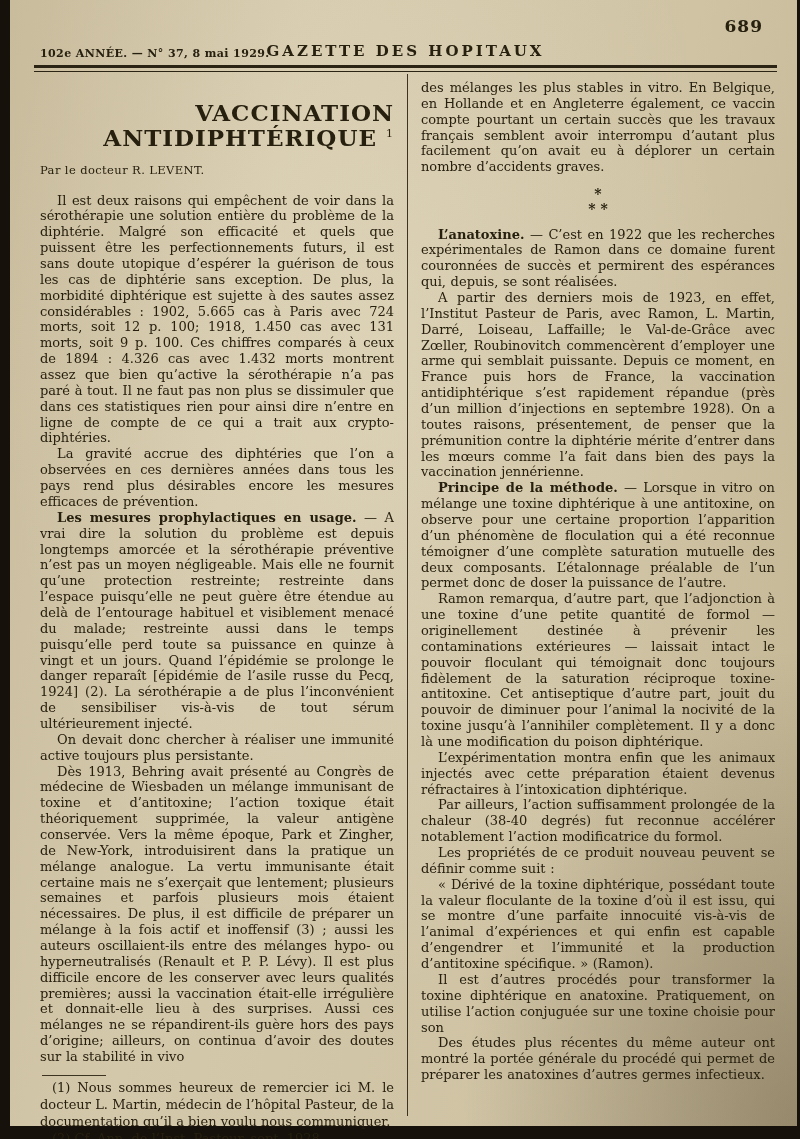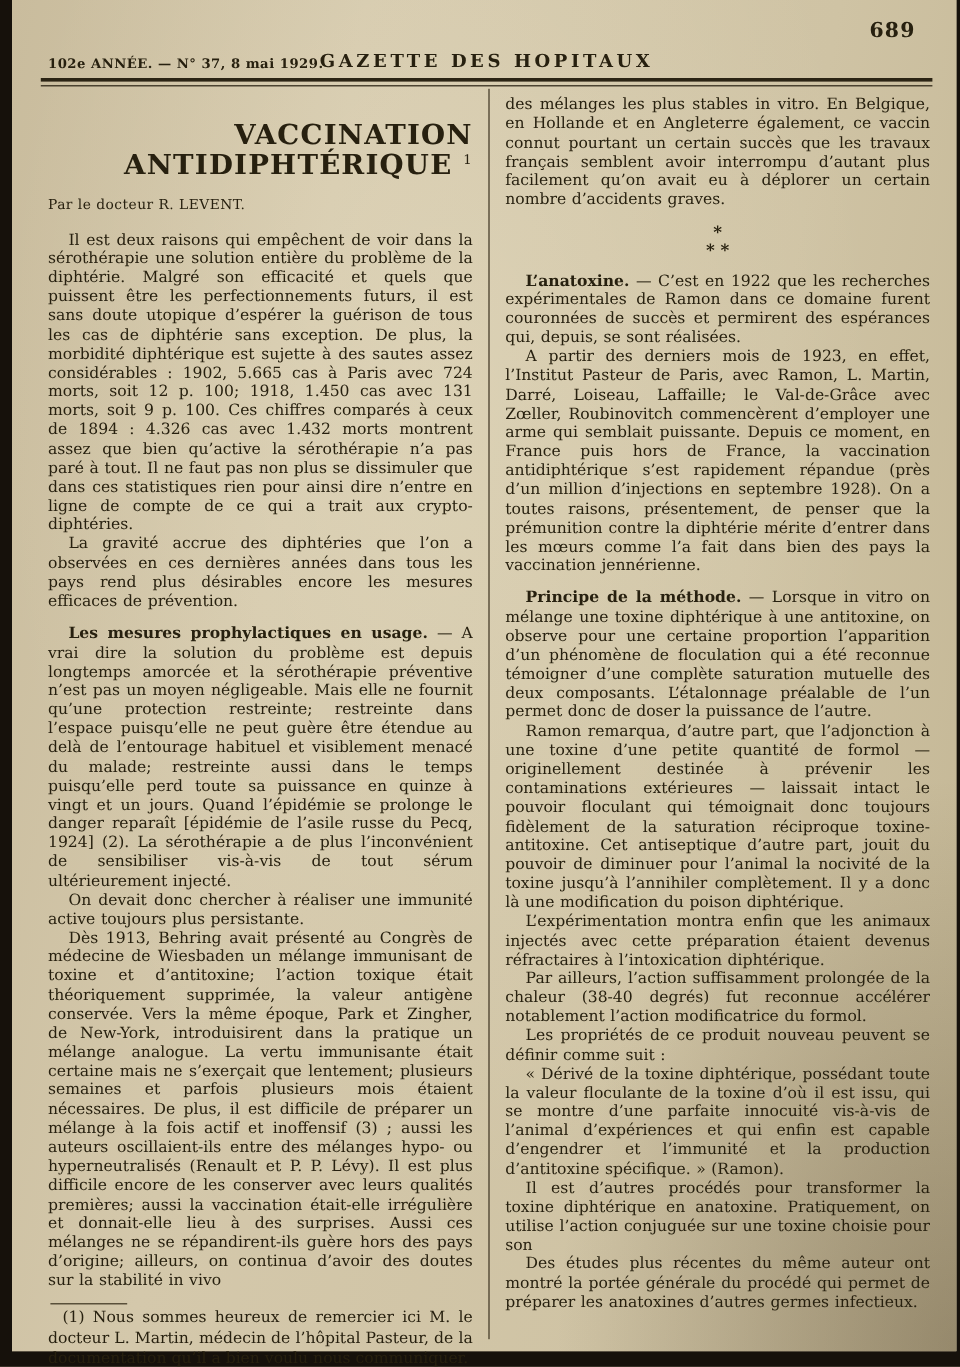--- a/index.html
+++ b/index.html
@@ -43,21 +43,21 @@
     text-align:right; font-size:23px; font-weight:700; letter-spacing:1px;
     margin:22px 0 12px; line-height:1.1;
   }
   .article-title sup { font-size:11px; font-weight:400; }
   .byline { text-align:left; font-size:11.5px; letter-spacing:0.4px; margin-bottom:16px; }
   .body-text p {
     font-size:13px; line-height:1.22; text-align:justify; text-indent:17px;
     word-spacing:0.5px;
   }
   .body-text p.noindent { text-indent:0; }
-  .body-text p.space { margin-top:11px; }
+  .body-text p.space { }
   .body-text p.italic { }
   .body-text strong { font-weight:700; }
   .dinkus {
     text-align:center; font-size:14px; font-weight:700; line-height:1.05;
     margin:12px 0 10px; white-space:pre-line;
   }
   .footnotes { margin-top:auto; padding-top:10px; }
   .fn-rule { width:64px; border-top:1px solid #3c3320; margin:0 0 4px 2px; }
   .fn-list p {
     font-size:13px; line-height:1.3; text-align:justify; text-indent:12px;
@@ -94,21 +94,21 @@
             <p class="">(1) Nous sommes heureux de remercier ici M. le docteur L. Martin, médecin de l’hôpital Pasteur, de la documentation qu’il a bien voulu nous communiquer.</p>
             <p class="">(2) Cf. Ann. de l’Inst. Pasteur, sept. 1928.</p>
           </div>
       </div>
     </div>
 
     <div class="divider"></div>
 
     <div class="col right">
       <div class="body-text">
-          <p class="noindent">des mélanges les plus stables in vitro. En Belgique, en Hollande et en Angleterre également, ce vaccin connut pourtant un certain succès que les travaux français semblent avoir interrompu d’autant plus facilement qu’on avait eu à déplorer un certain nombre d’accidents graves.</p>
+          <p class="noindent">des mélanges les plus stables in vitro. En Belgique, en Hollande et en Angleterre également, ce vaccin compte pourtant un certain succès que les travaux français semblent avoir interrompu d’autant plus facilement qu’on avait eu à déplorer un certain nombre d’accidents graves.</p>
           <div class="dinkus">*
 * *</div>
           <p class=""><strong>L’anatoxine.</strong> — C’est en 1922 que les recherches expérimentales de Ramon dans ce domaine furent couronnées de succès et permirent des espérances qui, depuis, se sont réalisées.</p>
           <p class="">A partir des derniers mois de 1923, en effet, l’Institut Pasteur de Paris, avec Ramon, L. Martin, Darré, Loiseau, Laffaille; le Val-de-Grâce avec Zœller, Roubinovitch commencèrent d’employer une arme qui semblait puissante. Depuis ce moment, en France puis hors de France, la vaccination antidiphtérique s’est rapidement répandue (près d’un million d’injections en septembre 1928). On a toutes raisons, présentement, de penser que la prémunition contre la diphtérie mérite d’entrer dans les mœurs comme l’a fait dans bien des pays la vaccination jennérienne.</p>
           <p class="space"><strong>Principe de la méthode.</strong> — Lorsque in vitro on mélange une toxine diphtérique à une antitoxine, on observe pour une certaine proportion l’apparition d’un phénomène de floculation qui a été reconnue témoigner d’une complète saturation mutuelle des deux composants. L’étalonnage préalable de l’un permet donc de doser la puissance de l’autre.</p>
           <p class="">Ramon remarqua, d’autre part, que l’adjonction à une toxine d’une petite quantité de formol — originellement destinée à prévenir les contaminations extérieures — laissait intact le pouvoir floculant qui témoignait donc toujours fidèlement de la saturation réciproque toxine-antitoxine. Cet antiseptique d’autre part, jouit du pouvoir de diminuer pour l’animal la nocivité de la toxine jusqu’à l’annihiler complètement. Il y a donc là une modification du poison diphtérique.</p>
           <p class="">L’expérimentation montra enfin que les animaux injectés avec cette préparation étaient devenus réfractaires à l’intoxication diphtérique.</p>
           <p class="">Par ailleurs, l’action suffisamment prolongée de la chaleur (38-40 degrés) fut reconnue accélérer notablement l’action modificatrice du formol.</p>
           <p class="">Les propriétés de ce produit nouveau peuvent se définir comme suit :</p>
           <p class="italic">« Dérivé de la toxine diphtérique, possédant toute la valeur floculante de la toxine d’où il est issu, qui se montre d’une parfaite innocuité vis-à-vis de l’animal d’expériences et qui enfin est capable d’engendrer et l’immunité et la production d’antitoxine spécifique. » (Ramon).</p>

